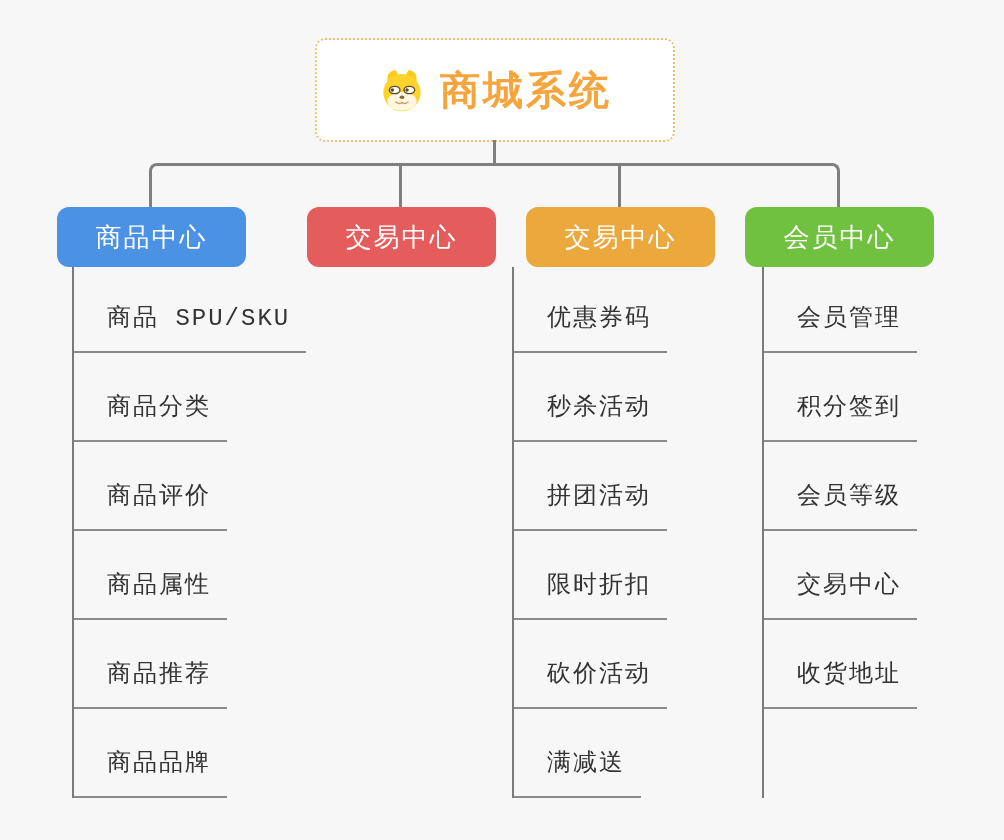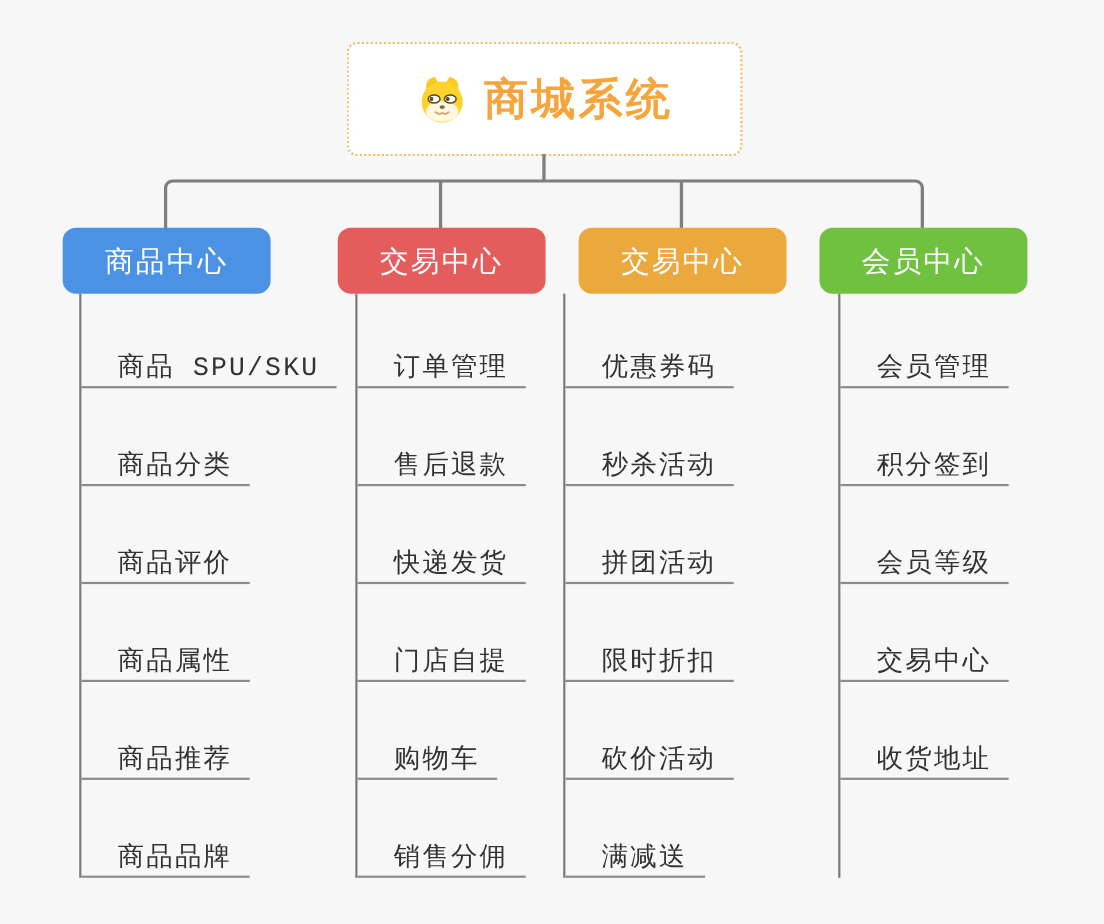--- a/index.html
+++ b/index.html
@@ -80,21 +80,21 @@
     box-sizing:border-box;
   }
   .col-0{left:72px;}
   .col-1{left:323px;}
   .col-2{left:512px;}
   .col-3{left:762px;}
   .leaf{
     box-sizing:border-box;
     height:89px;
     width:max-content;
-    padding:0 16px 2px 33px;
+    padding:0 16px 18px 33px;
     border-bottom:2px solid #8b8b8b;
     display:flex;
     align-items:flex-end;
     font-size:24px;
     letter-spacing:2px;
     color:#333333;
     white-space:nowrap;
   }
   .leaf:first-child{height:86px;}
 </style>
@@ -131,28 +131,20 @@
 
   <div class="column col-0">
     <div class="leaf">商品 SPU/SKU</div>
     <div class="leaf">商品分类</div>
     <div class="leaf">商品评价</div>
     <div class="leaf">商品属性</div>
     <div class="leaf">商品推荐</div>
     <div class="leaf">商品品牌</div>
   </div>
 
-  <div class="column col-1">
-    <div class="leaf">订单管理</div>
-    <div class="leaf">售后退款</div>
-    <div class="leaf">快递发货</div>
-    <div class="leaf">门店自提</div>
-    <div class="leaf">购物车</div>
-    <div class="leaf">销售分佣</div>
-  </div>
 
   <div class="column col-2">
     <div class="leaf">优惠券码</div>
     <div class="leaf">秒杀活动</div>
     <div class="leaf">拼团活动</div>
     <div class="leaf">限时折扣</div>
     <div class="leaf">砍价活动</div>
     <div class="leaf">满减送</div>
   </div>
 

